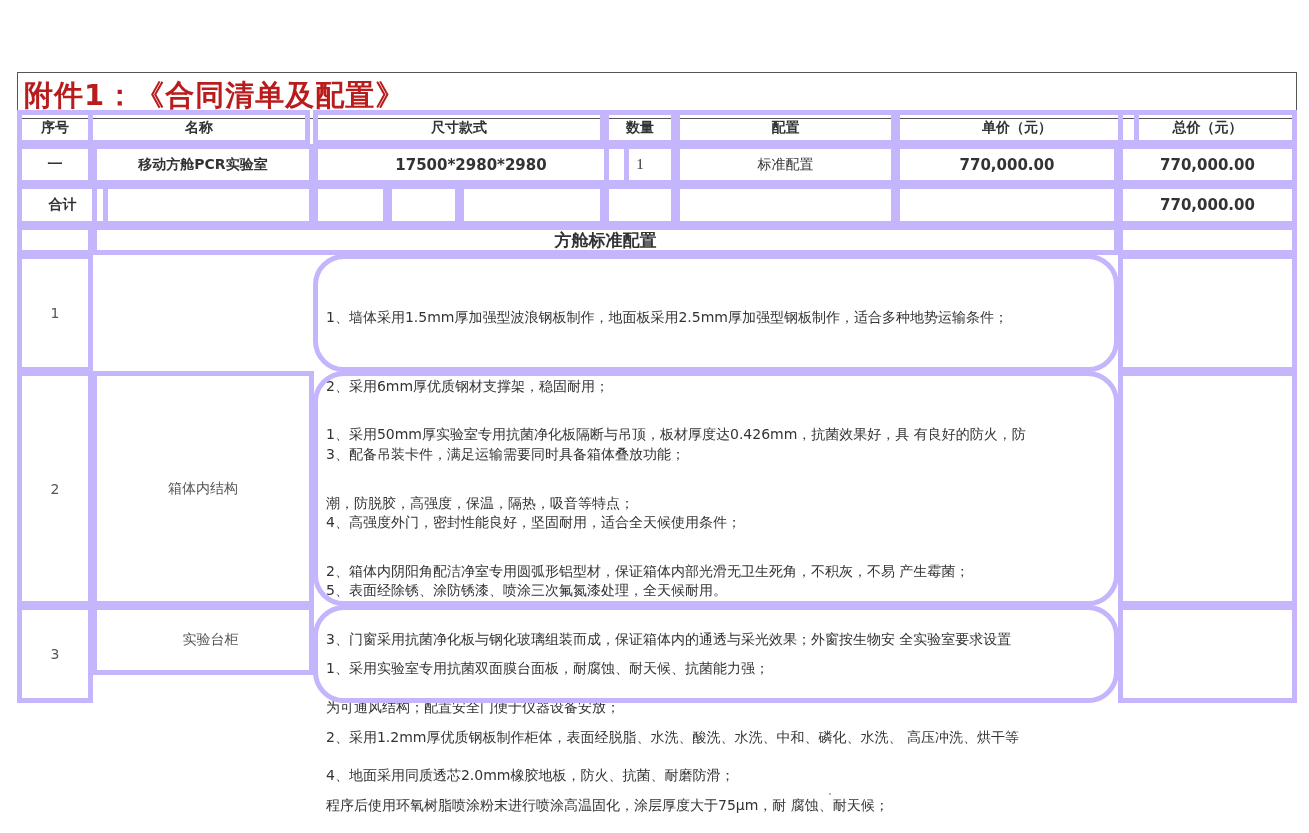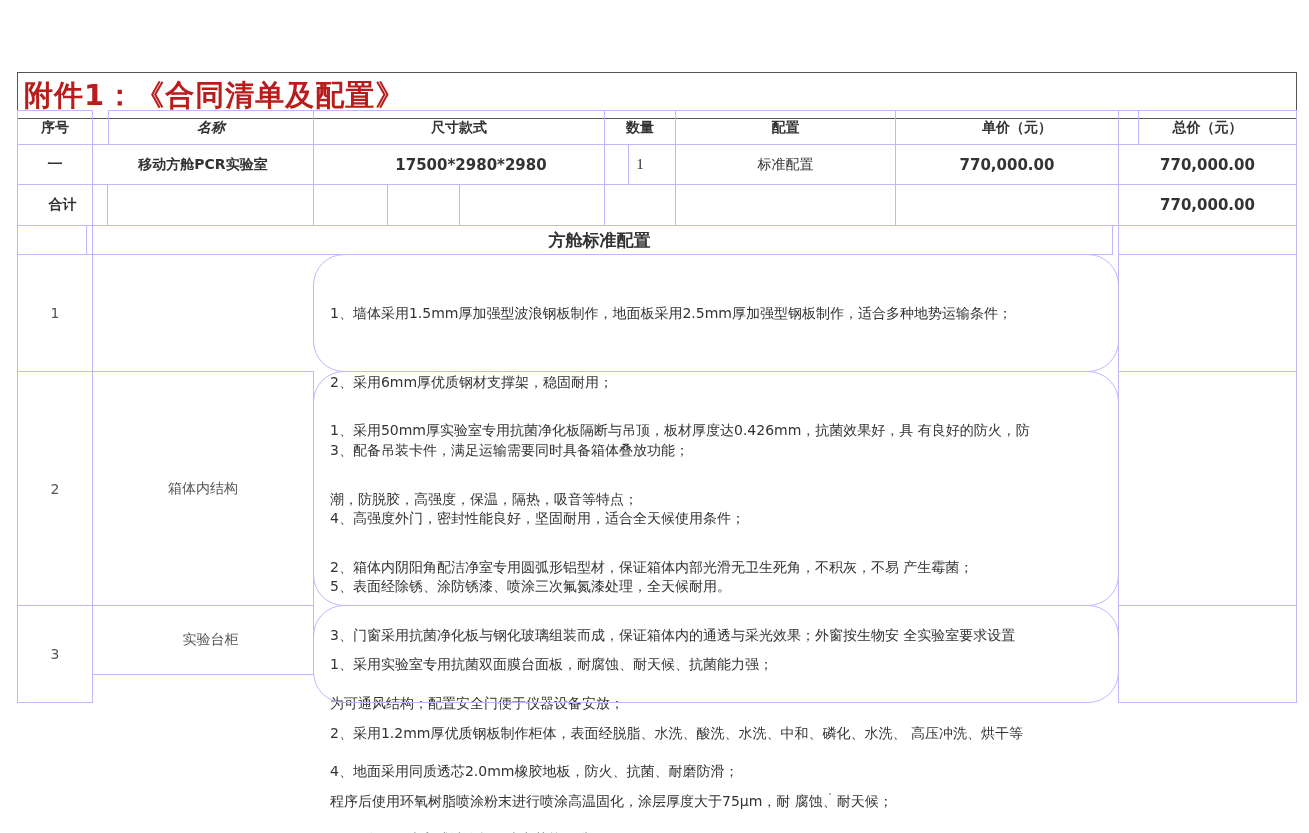--- a/index.html
+++ b/index.html
@@ -3,51 +3,51 @@
 <meta charset="utf-8">
 <style>
   html, body { margin: 0; padding: 0; }
   body {
     width: 1309px; height: 833px; background: #ffffff; position: relative; overflow: hidden;
     font-family: "DejaVu Sans", "Liberation Sans", sans-serif; color: #333;
   }
   .page { position: absolute; left: 0; top: 0; width: 1309px; height: 833px; }
   .cell {
     position: absolute; box-sizing: border-box;
-    border: 1px solid #c4b5fd; display: flex; align-items: center; justify-content: center;
+    border: 5px solid #c4b5fd; display: flex; align-items: center; justify-content: center;
     font-size: 14px; color: #333; background: transparent;
   }
   .title {
     position: absolute; left: 17px; top: 64px; width: 1280px; height: 47px; box-sizing: border-box;
     border: 1.5px solid #555; display: flex; align-items: center; padding-left: 6px;
     font-size: 29px; font-weight: bold; color: #b91c1c; letter-spacing: 1px; margin-top: 8px;
   }
   .hdr { font-weight: bold; font-size: 14px; color: #333; }
   .bold { font-weight: bold; }
   .serif { font-family: "Liberation Serif", "DejaVu Serif", serif; font-size: 15px; }
   .num { font-weight: bold; font-size: 15px; color: #333; }
   .section { font-weight: bold; font-size: 17px; color: #333; }
   .desc {
     justify-content: flex-start; align-items: flex-start; text-align: left;
-    padding: 2px 4px 0 16px; font-size: 14px; line-height: 22.7px; color: #333; border-radius: 31px;
+    padding: 2px 4px 0 8px; font-size: 14px; line-height: 22.7px; color: #333; border-radius: 31px;
   }
   .desc .lines { display: block; white-space: pre-wrap; }
   .desc .ln { display: block; white-space: nowrap; }
   .light { color: #555; font-size: 14px; }
   .dot { position: absolute; width: 2px; height: 2px; background: #999; border-radius: 1px; }
 </style>
 </head>
 <body>
 
 <div class="page">
 
   <div class="title">附件1：《合同清单及配置》</div>
 
   <div class="cell hdr" style="left:17px;top:110px;width:76px;height:35px;">序号</div>
-  <div class="cell hdr" style="left:108px;top:110px;width:206px;height:35px;font-style:italic;">名称</div>
+  <div class="cell hdr" style="left:88px;top:110px;width:222px;height:35px;">名称</div>
   <div class="cell hdr" style="left:313px;top:110px;width:292px;height:35px;">尺寸款式</div>
   <div class="cell hdr" style="left:604px;top:110px;width:72px;height:35px;">数量</div>
   <div class="cell hdr" style="left:675px;top:110px;width:221px;height:35px;">配置</div>
   <div class="cell hdr" style="left:895px;top:110px;width:244px;height:35px;">单价（元）</div>
   <div class="cell hdr" style="left:1118px;top:110px;width:179px;height:35px;text-align:center;">总价（元）</div>
 
   <div class="cell bold" style="left:17px;top:144px;width:76px;height:41px;font-size:15px;">一</div>
   <div class="cell bold" style="left:92px;top:144px;width:222px;height:41px;">移动方舱PCR实验室</div>
   <div class="cell num" style="left:313px;top:144px;width:316px;height:41px;">17500*2980*2980</div>
   <div class="cell serif" style="left:604px;top:144px;width:72px;height:41px;">1</div>
@@ -59,21 +59,21 @@
   <div class="cell" style="left:92px;top:184px;width:222px;height:42px;"></div>
   <div class="cell" style="left:313px;top:184px;width:75px;height:42px;"></div>
   <div class="cell" style="left:387px;top:184px;width:73px;height:42px;"></div>
   <div class="cell" style="left:459px;top:184px;width:146px;height:42px;"></div>
   <div class="cell" style="left:604px;top:184px;width:72px;height:42px;"></div>
   <div class="cell" style="left:675px;top:184px;width:221px;height:42px;"></div>
   <div class="cell" style="left:895px;top:184px;width:224px;height:42px;"></div>
   <div class="cell num" style="left:1118px;top:184px;width:179px;height:42px;">770,000.00</div>
 
   <div class="cell" style="left:17px;top:225px;width:76px;height:30px;"></div>
-  <div class="cell section" style="left:86px;top:225px;width:1027px;height:30px;">方舱标准配置</div>
+  <div class="cell section" style="left:92px;top:225px;width:1027px;height:30px;">方舱标准配置</div>
   <div class="cell" style="left:1118px;top:225px;width:179px;height:30px;"></div>
 
   <div class="cell light" style="left:17px;top:254px;width:76px;height:118px;">1</div>
   <div class="cell desc" style="left:313px;top:254px;width:806px;height:118px;">
     <span class="lines">
       <span class="ln">1、墙体采用1.5mm厚加强型波浪钢板制作，地面板采用2.5mm厚加强型钢板制作，适合多种地势运输条件；</span>
       <span class="ln">2、采用6mm厚优质钢材支撑架，稳固耐用；</span>
       <span class="ln">3、配备吊装卡件，满足运输需要同时具备箱体叠放功能；</span>
       <span class="ln"> 4、高强度外门，密封性能良好，坚固耐用，适合全天候使用条件；</span>
       <span class="ln">5、表面经除锈、涂防锈漆、喷涂三次氟氮漆处理，全天候耐用。</span>

